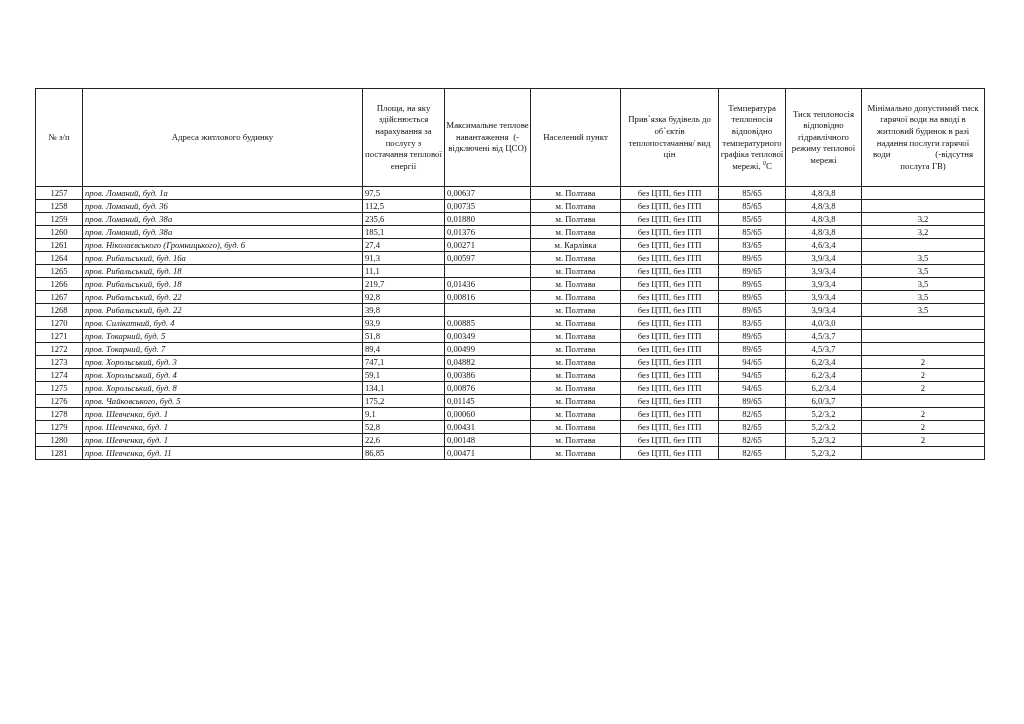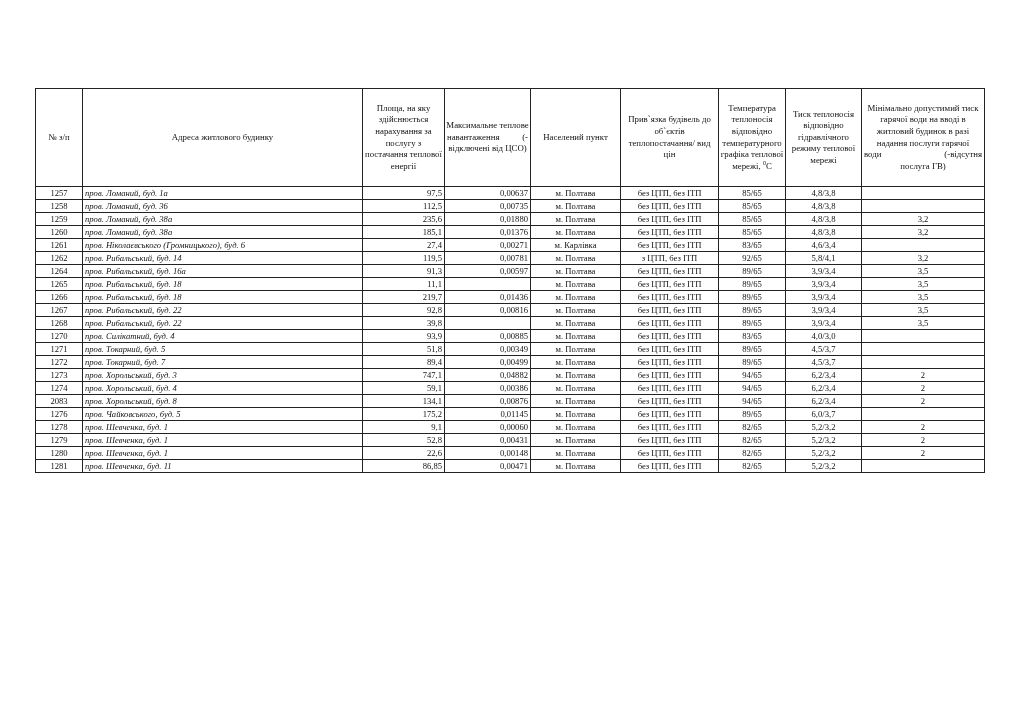--- a/index.html
+++ b/index.html
@@ -8,25 +8,25 @@
   #sheet { position:absolute; left:35px; top:88px; border-collapse:collapse;
            table-layout:fixed; width:949px; }
   #sheet td, #sheet th { border:1px solid #222; padding:0 2px; font-size:8.6px;
            line-height:11px; font-weight:normal; overflow:hidden; white-space:nowrap; }
   #sheet thead th { height:97px; text-align:center; vertical-align:middle;
            white-space:normal; line-height:11.6px; font-size:8.8px; padding:0 1px; }
   #sheet tbody td { height:12px; }
   #sheet thead tr th { border-bottom:1px solid #222; }
   .c-num { text-align:center; }
   .c-addr { text-align:left;font-style:italic; }
-  .c-area, .c-load { text-align:right;margin-left:24px; }
+  .c-area, .c-load { text-align:left;margin-left:24px; }
   .c-city, .c-link { text-align:center; }
   .c-temp, .c-press, .c-min { text-align:center; }
   .th-load-line { display:block; }
-  .th-load-row { display:flex; justify-content:space-between; padding:0 1px; }
+  .th-load-row { display:flex; justify-content:space-between; padding:0 10px; }
   sup { font-size:6px; vertical-align:super; line-height:0; }
 </style>
 </head>
 <body>
 
 <table id="sheet">
   <colgroup>
     <col style="width:47px">
     <col style="width:280px">
     <col style="width:82px">
@@ -117,31 +117,20 @@
         <td class="c-addr">пров. Ніколаєвського (Громницького), буд. 6</td>
         <td class="c-area">27,4</td>
         <td class="c-load">0,00271</td>
         <td class="c-city">м. Карлівка</td>
         <td class="c-link">без ЦТП, без ІТП</td>
         <td class="c-temp">83/65</td>
         <td class="c-press">4,6/3,4</td>
         <td class="c-min"></td>
       </tr>
       <tr>
-        <td class="c-num">1262</td>
-        <td class="c-addr">пров. Рибальський, буд. 14</td>
-        <td class="c-area">119,5</td>
-        <td class="c-load">0,00781</td>
-        <td class="c-city">м. Полтава</td>
-        <td class="c-link">з ЦТП, без ІТП</td>
-        <td class="c-temp">92/65</td>
-        <td class="c-press">5,8/4,1</td>
-        <td class="c-min">3,2</td>
-      </tr>
-      <tr>
         <td class="c-num">1264</td>
         <td class="c-addr">пров. Рибальський, буд. 16а</td>
         <td class="c-area">91,3</td>
         <td class="c-load">0,00597</td>
         <td class="c-city">м. Полтава</td>
         <td class="c-link">без ЦТП, без ІТП</td>
         <td class="c-temp">89/65</td>
         <td class="c-press">3,9/3,4</td>
         <td class="c-min">3,5</td>
       </tr>
@@ -238,21 +227,21 @@
         <td class="c-addr">пров. Хорольський, буд. 4</td>
         <td class="c-area">59,1</td>
         <td class="c-load">0,00386</td>
         <td class="c-city">м. Полтава</td>
         <td class="c-link">без ЦТП, без ІТП</td>
         <td class="c-temp">94/65</td>
         <td class="c-press">6,2/3,4</td>
         <td class="c-min">2</td>
       </tr>
       <tr>
-        <td class="c-num">2083</td>
+        <td class="c-num">1275</td>
         <td class="c-addr">пров. Хорольський, буд. 8</td>
         <td class="c-area">134,1</td>
         <td class="c-load">0,00876</td>
         <td class="c-city">м. Полтава</td>
         <td class="c-link">без ЦТП, без ІТП</td>
         <td class="c-temp">94/65</td>
         <td class="c-press">6,2/3,4</td>
         <td class="c-min">2</td>
       </tr>
       <tr>

